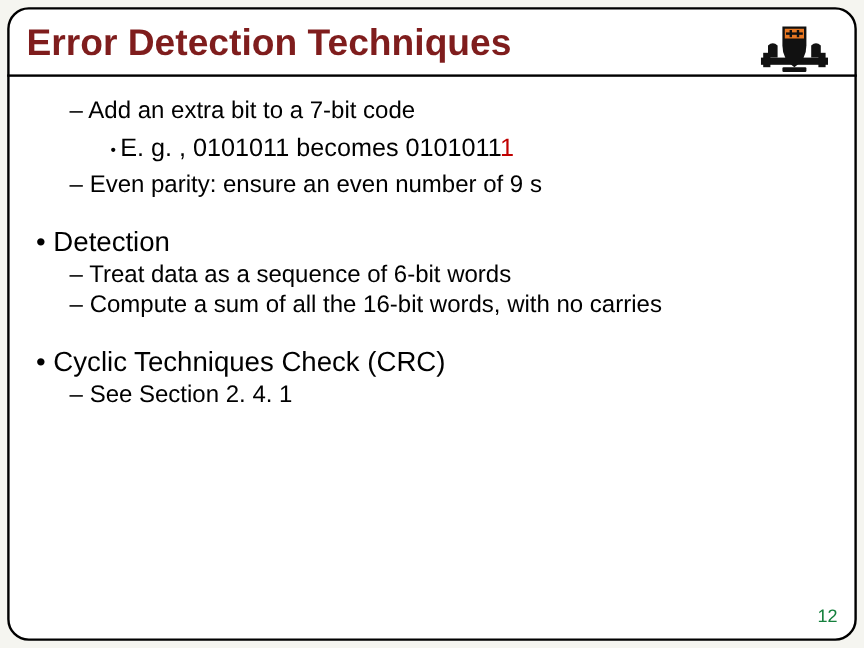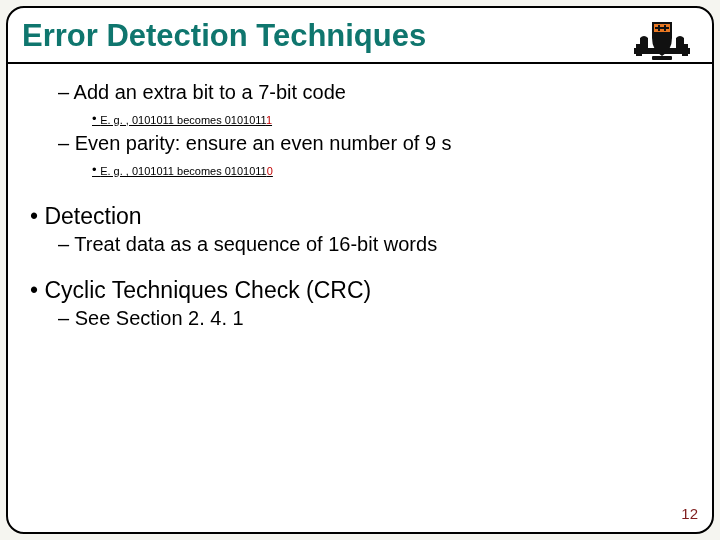--- a/index.html
+++ b/index.html
@@ -25,21 +25,21 @@
     position: absolute;
     top: 0;
     left: -2px;
     right: -2px;
     padding: 10px 16px 8px 16px;
     border-bottom: 2px solid #000;
   }
   .title {
     font-size: 31px;
     font-weight: bold;
-    color: #0f766e;
+    color: #7f1d1d;
   }
   .logo {
     position: absolute;
     top: 10px;
     right: 22px;
     width: 56px;
     height: 44px;
   }
   .content {
     position: absolute;
@@ -54,36 +54,35 @@
     margin-bottom: 2px;
   }
   .lvl1::before { content: "• "; }
   .lvl2 {
     font-size: 20px;
     margin-left: 28px;
     line-height: 1.28;
   }
   .lvl2::before { content: "– "; }
   .lvl3 {
-    font-size: 11px;
+    font-size: 21px;
     margin-left: 62px;
     margin-top: 4px;
     margin-bottom: 4px;
     line-height: 1.35;
-    text-decoration: underline;
   }
   .lvl3::before { content: "•  "; font-size: 13px; vertical-align: 1px; }
   .red { color: #c00000; }
   .gap-md { height: 14px; }
   .page-num {
     position: absolute;
     bottom: 10px;
     right: 14px;
     font-size: 15px;
-    color: #7f1d1d;
+    color: #15803d;
   }
 </style>
 </head>
 <body>
 
 <div class="slide-frame">
   <div class="title-box">
     <div class="title">Error Detection Techniques</div>
   </div>
 
@@ -100,25 +99,25 @@
       <rect x="18" y="38" width="20" height="4" rx="1" fill="#111"></rect>
       <path d="M6 20 Q10 16 14 20 L14 30 L6 30 Z" fill="#111"></path>
       <path d="M42 20 Q46 16 50 20 L50 30 L42 30 Z" fill="#111"></path>
     </svg>
   </div>
 
   <div class="content">
     <div class="lvl2">Add an extra bit to a 7-bit code</div>
     <div class="lvl3"><span>E. g. , 0101011 becomes 0101011</span><span class="red">1</span></div>
     <div class="lvl2">Even parity: ensure an even number of 9 s</div>
-    <div class="lvl3"><span>E. g. , 0101011 becomes 0101011</span><span class="red">0</span></div>
 
     <div class="gap-md"></div>
     <div class="lvl1">Detection</div>
-    <div class="lvl2">Treat data as a sequence of 16-bit words</div>
+    <div class="lvl2">Treat data as a sequence of 6-bit words</div>
+    <div class="lvl2">Compute a sum of all the 16-bit words, with no carries</div>
 
     <div class="gap-md"></div>
     <div class="lvl1">Cyclic Techniques Check (CRC)</div>
     <div class="lvl2">See Section 2. 4. 1</div>
   </div>
 
   <div class="page-num">12</div>
 </div>
 
 </body></html>

